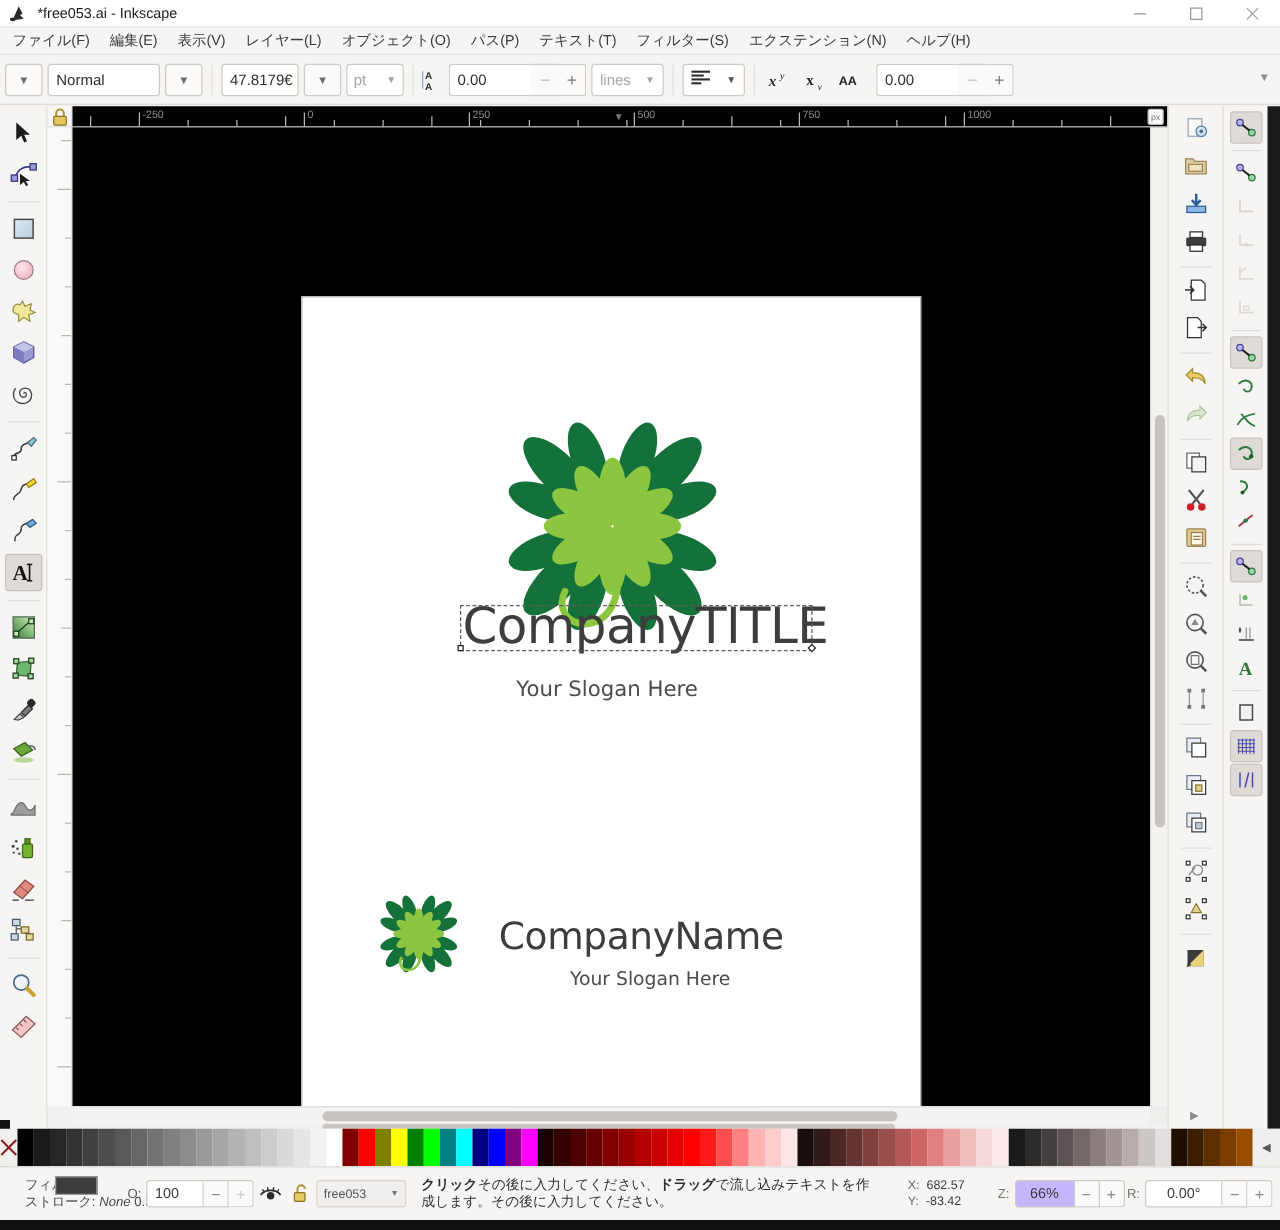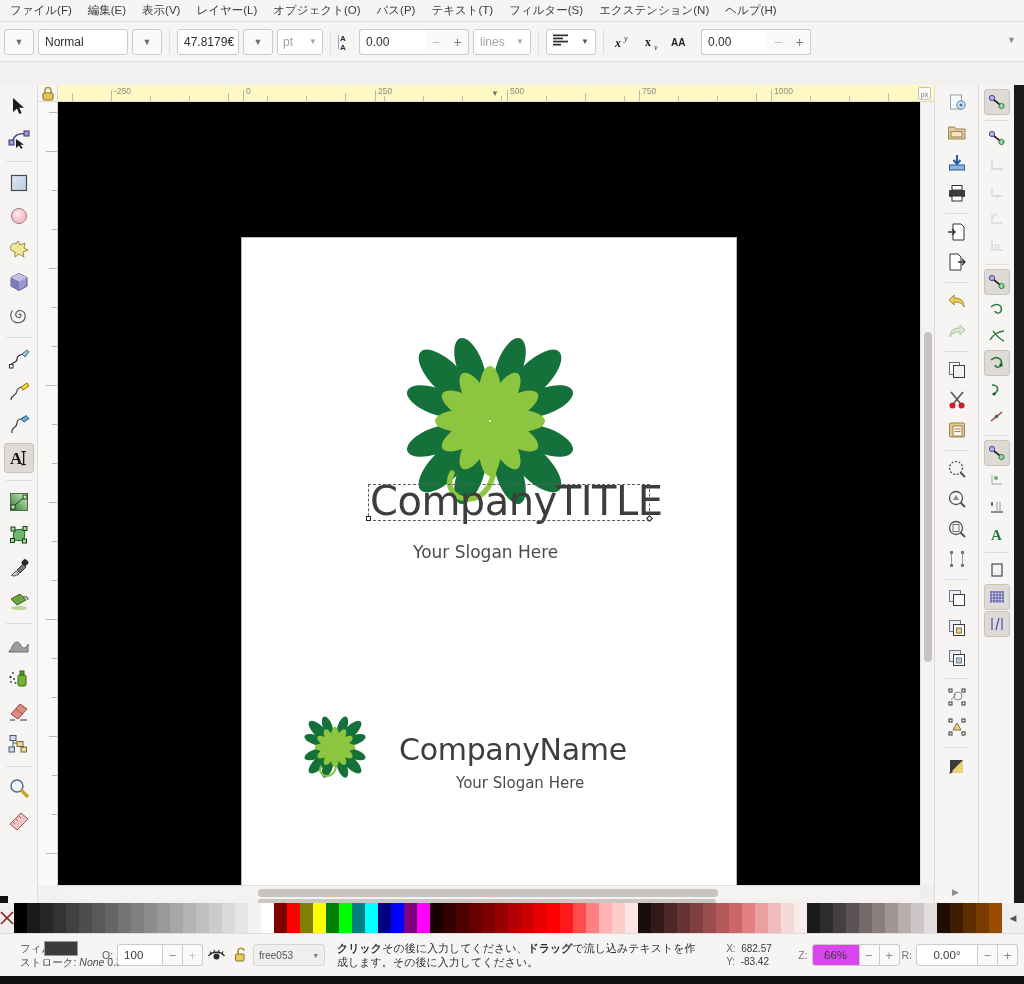--- a/index.html
+++ b/index.html
@@ -68,21 +68,21 @@
     position: absolute; left: 0; top: 0; width: 38px; height: 818px;
     background: #f6f5f4; border-right: 1px solid #dedbd8;
     display: flex; flex-direction: column; align-items: center; padding-top: 6px;
   }
   .tool { width: 30px; height: 30px; margin-bottom: 3px; display:flex; align-items:center; justify-content:center; border-radius:3px;}
   .tool.active { background: #dedad6; border: 1px solid #c7c2bd; }
   .tool-sep { width: 26px; height: 1px; background: #e0dedc; margin: 4px 0 6px; }
 
   
   .ruler-corner { position:absolute; left:38px; top:0; width:20px; height:17px; background:#f7f6f5; border-right:1px solid #ddd; border-bottom:1px solid #ddd;}
-  .hruler { position:absolute; left:58px; top:0; width:876px; height:17px; background:#fef9c3; border-bottom:1px solid #d9d6d3; overflow:hidden;}
+  .hruler { position:absolute; left:58px; top:0; width:876px; height:17px; background:#000000; border-bottom:1px solid #d9d6d3; overflow:hidden;}
   .vruler { position:absolute; left:38px; top:17px; width:20px; height:783px; background:#faf9f8; border-right:1px solid #d9d6d3; overflow:hidden;}
   .tick { position:absolute; bottom:0; width:1px; background:#b9b6b3; }
   .tickv { position:absolute; right:0; height:1px; background:#b9b6b3; }
   .rlabel { position:absolute; top:1px; font-size:8.5px; color:#8d8a87; }
 
   
   .canvas {
     position:absolute; left:58px; top:17px; width:862px; height:783px;
     background:#000000; overflow:hidden;
   }
@@ -134,33 +134,60 @@
   .st-spin { width:20px; height:22px; background:#fbfafa; border:1px solid #cfcac5; border-left:none; display:flex; align-items:center; justify-content:center; color:#8a8a8a; font-size:13px;}
   .st-spin.last { border-radius:0 3px 3px 0; color:#c8c8c8;}
   .layer-eye { width:26px; display:flex; align-items:center; justify-content:center;}
   .layer-lock { width:24px; display:flex; align-items:center; justify-content:center;}
   .layer-name { width:72px; height:22px; background:#f1efee; border:1px solid #d8d4d0; border-radius:3px; display:flex; align-items:center; justify-content:space-between; padding:0 5px; font-size:10px; color:#555;}
   .st-msg { flex:1; padding-left:12px; line-height:1.3; font-size:11px; color:#2f2f2f;}
   .st-msg b { font-weight:bold; }
   .st-xy { width:70px; font-size:10px; color:#6e6b68; line-height:1.35;}
   .st-xy span.v { color:#3b3b3b; }
   .st-z { font-size:10.5px; color:#7a7775; margin:0 4px 0 2px;}
-  .st-zbox { width:48px; height:22px; background:#d946ef; border:1px solid #cfcac5; border-radius:3px 0 0 3px; display:flex; align-items:center; justify-content:center; font-size:11.5px;}
+  .st-zbox { width:48px; height:22px; background:#c4b5fd; border:1px solid #cfcac5; border-radius:3px 0 0 3px; display:flex; align-items:center; justify-content:center; font-size:11.5px;}
   .st-rbox { width:62px; height:22px; background:#fff; border:1px solid #cfcac5; border-radius:3px 0 0 3px; display:flex; align-items:center; justify-content:center; font-size:11.5px;}
   .black-bottom { position:absolute; left:0; top:976px; width:1024px; height:8px; background:#111; }
   .blk-left { position:absolute; left:0; top:896px; width:8px; height:46px; background:#111;}
   .sel-box { position:absolute; border:1px dashed #5b5b5b; }
   .sel-handle { position:absolute; width:5px; height:5px; border:1px solid #222; background:#fff;}
   .txt-title { position:absolute; font-family:"DejaVu Sans", sans-serif; color:#3d3d3d; white-space:nowrap;}
 </style>
 </head>
 <body>
 
 <div id="app">
 
+  <div class="titlebar">
+    <div class="tb-icon">
+      <svg width="16" height="16" viewBox="0 0 16 16">
+        <path d="M4 11 L8 2 L11 8 L9 9 L12 12 L5 13 Z" fill="#2b2b2b"></path>
+        <ellipse cx="3.2" cy="12.4" rx="2.3" ry="1.5" fill="#2b2b2b"></ellipse>
+      </svg>
+    </div>
+    <div class="tb-title">*free053.ai - Inkscape</div>
+    <div class="winbtns">
+      <div class="winbtn">
+        <svg width="12" height="12" viewBox="0 0 12 12">
+            <line x1="1" y1="6" x2="11" y2="6" stroke="#9a9a9a" stroke-width="1"></line>
+          </svg>
+      </div>
+      <div class="winbtn">
+        <svg width="12" height="12" viewBox="0 0 12 12">
+            <rect x="1.5" y="1.5" width="9" height="9" fill="none" stroke="#9a9a9a" stroke-width="1"></rect>
+          </svg>
+      </div>
+      <div class="winbtn">
+        <svg width="12" height="12" viewBox="0 0 12 12">
+            <line x1="1.5" y1="1.5" x2="10.5" y2="10.5" stroke="#9a9a9a" stroke-width="1"></line>
+            <line x1="10.5" y1="1.5" x2="1.5" y2="10.5" stroke="#9a9a9a" stroke-width="1"></line>
+          </svg>
+      </div>
+    </div>
+  </div>
 
   <div class="menubar">
     <div class="menuitem">ファイル(F)</div>
     <div class="menuitem">編集(E)</div>
     <div class="menuitem">表示(V)</div>
     <div class="menuitem">レイヤー(L)</div>
     <div class="menuitem">オブジェクト(O)</div>
     <div class="menuitem">パス(P)</div>
     <div class="menuitem">テキスト(T)</div>
     <div class="menuitem">フィルター(S)</div>

